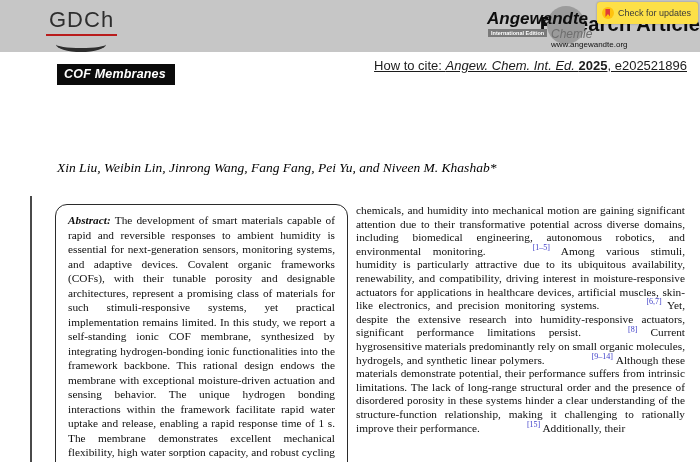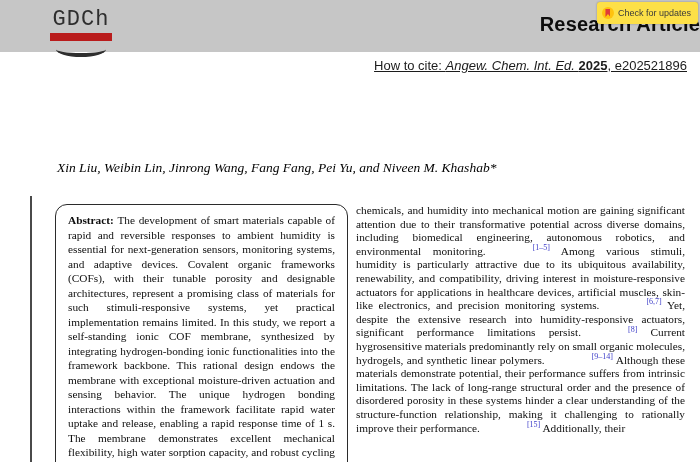--- a/index.html
+++ b/index.html
@@ -6,22 +6,22 @@
   body{
     width:700px;height:462px;overflow:hidden;position:relative;
     background:#ffffff;font-family:"Liberation Serif", serif;color:#111;
   }
   .page{position:absolute;inset:0;}
 
   
   .header-bar{position:absolute;top:0;left:0;width:700px;height:52px;background:var(--header-gray,#c6c6c6);}
   .gdch{position:absolute;left:46px;top:7px;text-align:center;width:70px;}
   .gdch-text{
-    display:inline-block;font-family:Liberation Mono, monospace;font-size:22px;
-    color:#2e2e2e;letter-spacing:1px;border-bottom:8px solid #b91c1c;padding:0 3px 1px 3px;
+    display:inline-block;font-family:Liberation Sans, sans-serif;font-size:22px;
+    color:#2e2e2e;letter-spacing:1px;border-bottom:2px solid #b91c1c;padding:0 3px 1px 3px;
   }
   .gdch-arc{width:50px;height:11px;margin:1px auto 0;border-bottom:4px solid #2e2e2e;border-radius:50%;}
   .ra{
     position:absolute;top:13px;left:0;right:0;text-align:right;
     font-family:"Liberation Sans", sans-serif;font-weight:700;
     font-size:20px;color:#0d0d0d;letter-spacing:.2px;
   }
   .angw{position:absolute;right:48px;top:6px;width:165px;height:44px;}
   .angw-circle{position:absolute;left:60px;top:0;width:38px;height:38px;border-radius:50%;background:#9b9b9b;}
   .angw-name{position:absolute;left:0;top:3px;font-family:"Liberation Sans", sans-serif;font-weight:700;font-style:italic;font-size:17px;color:#0d0d0d;white-space:nowrap;}
@@ -64,53 +64,61 @@
     font-style:italic;font-size:13.5px;color:#000;
   }
 
   
   .columns{position:absolute;left:55px;top:204px;width:630px;display:flex;gap:8px;}
   .abstract-box{
     width:293px;flex:0 0 auto;box-sizing:border-box;height:300px;
     border:1.3px solid #2b2b2b;border-radius:12px;padding:8px 12px 10px 12px;
     font-size:11.3px;line-height:14.5px;text-align:justify;color:#0e0e0e;overflow:hidden;
   }
-  .abstract-box .abs-label{font-weight:700;}
+  .abstract-box .abs-label{font-weight:700;font-style:italic;}
   .right-col{
     width:329px;flex:0 0 auto;font-size:11.3px;line-height:13.6px;
     text-align:justify;color:#0e0e0e;overflow:hidden;height:258px;
   }
   sup.ref{color:var(--ref-blue,#3b3bc8);font-size:8px;line-height:0;cursor:pointer;margin-left:47px;}
 
   .left-edge-line{position:absolute;left:30px;top:196px;bottom:0;width:1.5px;background:#4a4a4a;}
 </style>
 </head>
 <body>
 
 <div class="page">
 
   <div class="header-bar">
     <div class="gdch">
       <span class="gdch-text">GDCh</span>
       <div class="gdch-arc"></div>
     </div>
     <div class="ra">Research Article</div>
+    <div class="angw">
+      <div class="angw-circle"></div>
+      <div class="angw-name">Angewandte</div>
+      <div class="angw-intl">International Edition</div>
+      <div class="angw-chemie">Chemie</div>
+      <div class="angw-url">www.angewandte.org</div>
+    </div>
   </div>
 
   <div class="check-badge">
     <span class="cm-icon">
         <span class="cm-bookmark"></span>
       </span>
     <span>Check for updates</span>
   </div>
 
   <div class="cite">
     <div class="cite-l1"><span>How to cite: </span><span class="it">Angew. Chem. Int. Ed. </span><span class="b">2025</span><span>, e202521896</span></div>
   </div>
 
+  <div class="cof-badge">COF Membranes</div>
 
 
   <div class="authors">Xin Liu, Weibin Lin, Jinrong Wang, Fang Fang, Pei Yu, and Niveen M. Khashab*</div>
 
   <div class="columns">
     <div class="abstract-box"><span class="abs-label">Abstract: </span><span>The development of smart materials capable of rapid and reversible responses to ambient humidity is essential for next-generation sensors, monitoring systems, and adaptive devices. Covalent organic frameworks (COFs), with their tunable porosity and designable architectures, represent a promising class of materials for such stimuli-responsive systems, yet practical implementation remains limited. In this study, we report a self-standing ionic COF membrane, synthesized by integrating hydrogen-bonding ionic functionalities into the framework backbone. This rational design endows the membrane with exceptional moisture-driven actuation and sensing behavior. The unique hydrogen bonding interactions within the framework facilitate rapid water uptake and release, enabling a rapid response time of 1 s. The membrane demonstrates excellent mechanical flexibility, high water sorption capacity, and robust cycling durability. Results from DFT calculations and MD simulations revealed that water molecules</span></div>
     <div class="right-col"><span>chemicals, and humidity into mechanical motion are gaining significant attention due to their transformative potential across diverse domains, including biomedical engineering, autonomous robotics, and environmental monitoring.</span><sup class="ref">[1–5]</sup><span> Among various stimuli, humidity is particularly attractive due to its ubiquitous availability, renewability, and compatibility, driving interest in moisture-responsive actuators for applications in healthcare devices, artificial muscles, skin-like electronics, and precision monitoring systems.</span><sup class="ref">[6,7]</sup><span> Yet, despite the extensive research into humidity-responsive actuators, significant performance limitations persist.</span><sup class="ref">[8]</sup><span> Current hygrosensitive materials predominantly rely on small organic molecules, hydrogels, and synthetic linear polymers.</span><sup class="ref">[9–14]</sup><span> Although these materials demonstrate potential, their performance suffers from intrinsic limitations. The lack of long-range structural order and the presence of disordered porosity in these systems hinder a clear understanding of the structure-function relationship, making it challenging to rationally improve their performance.</span><sup class="ref">[15]</sup><span> Additionally, their</span></div>
   </div>
 
   <div class="left-edge-line"></div>

